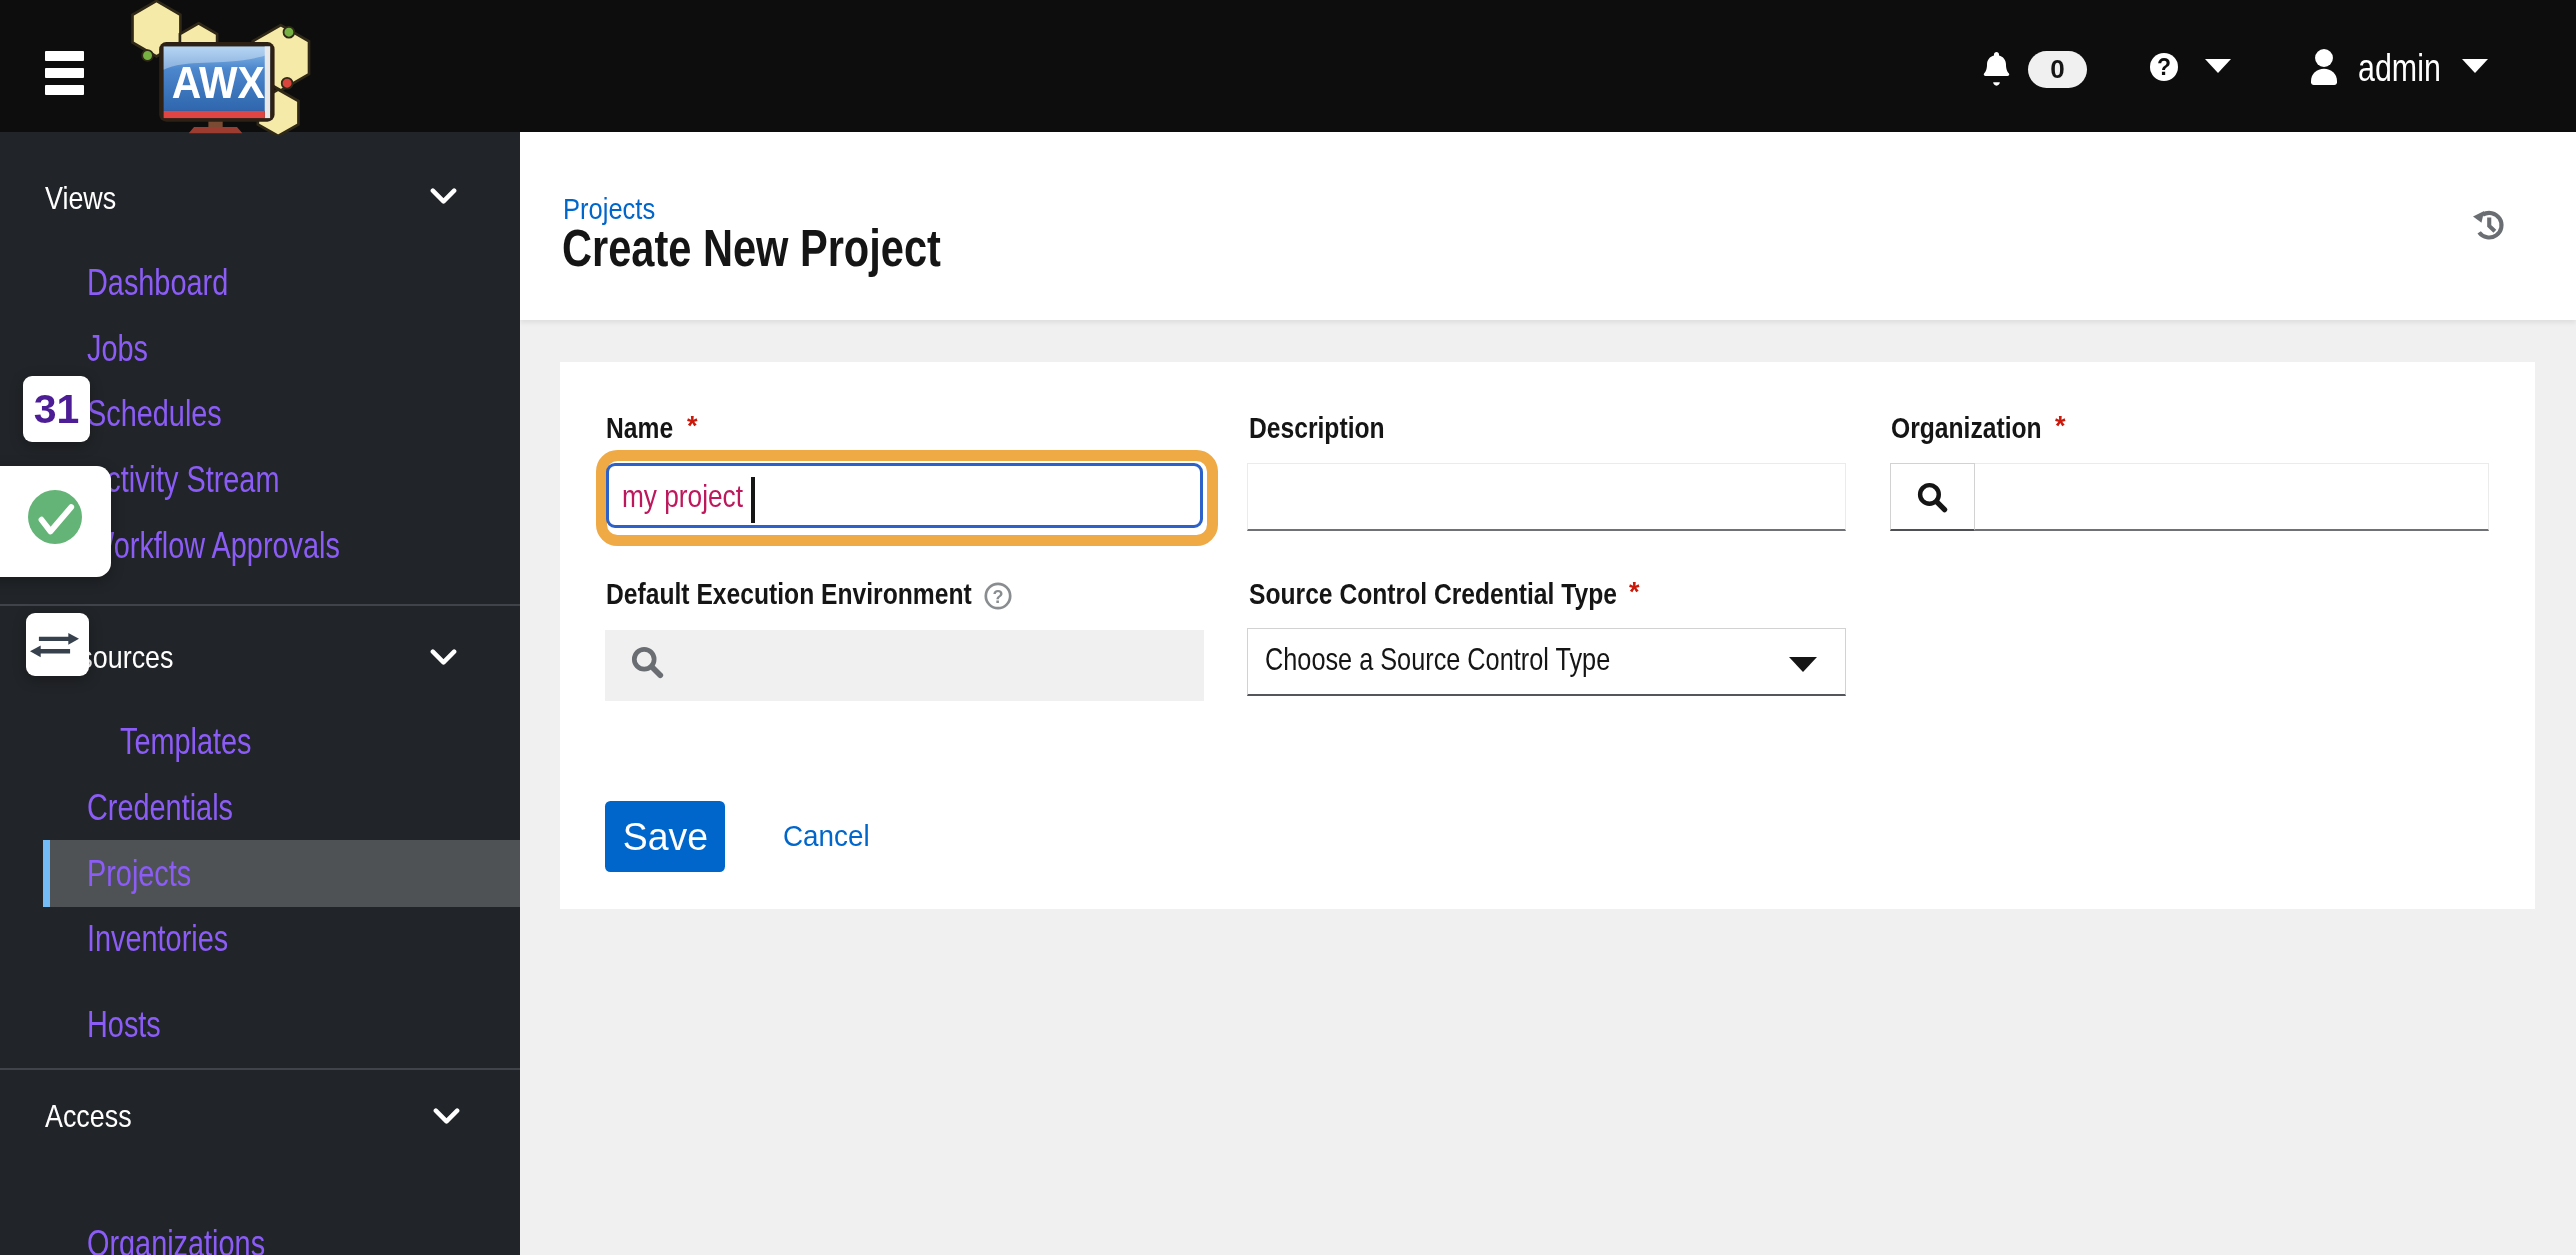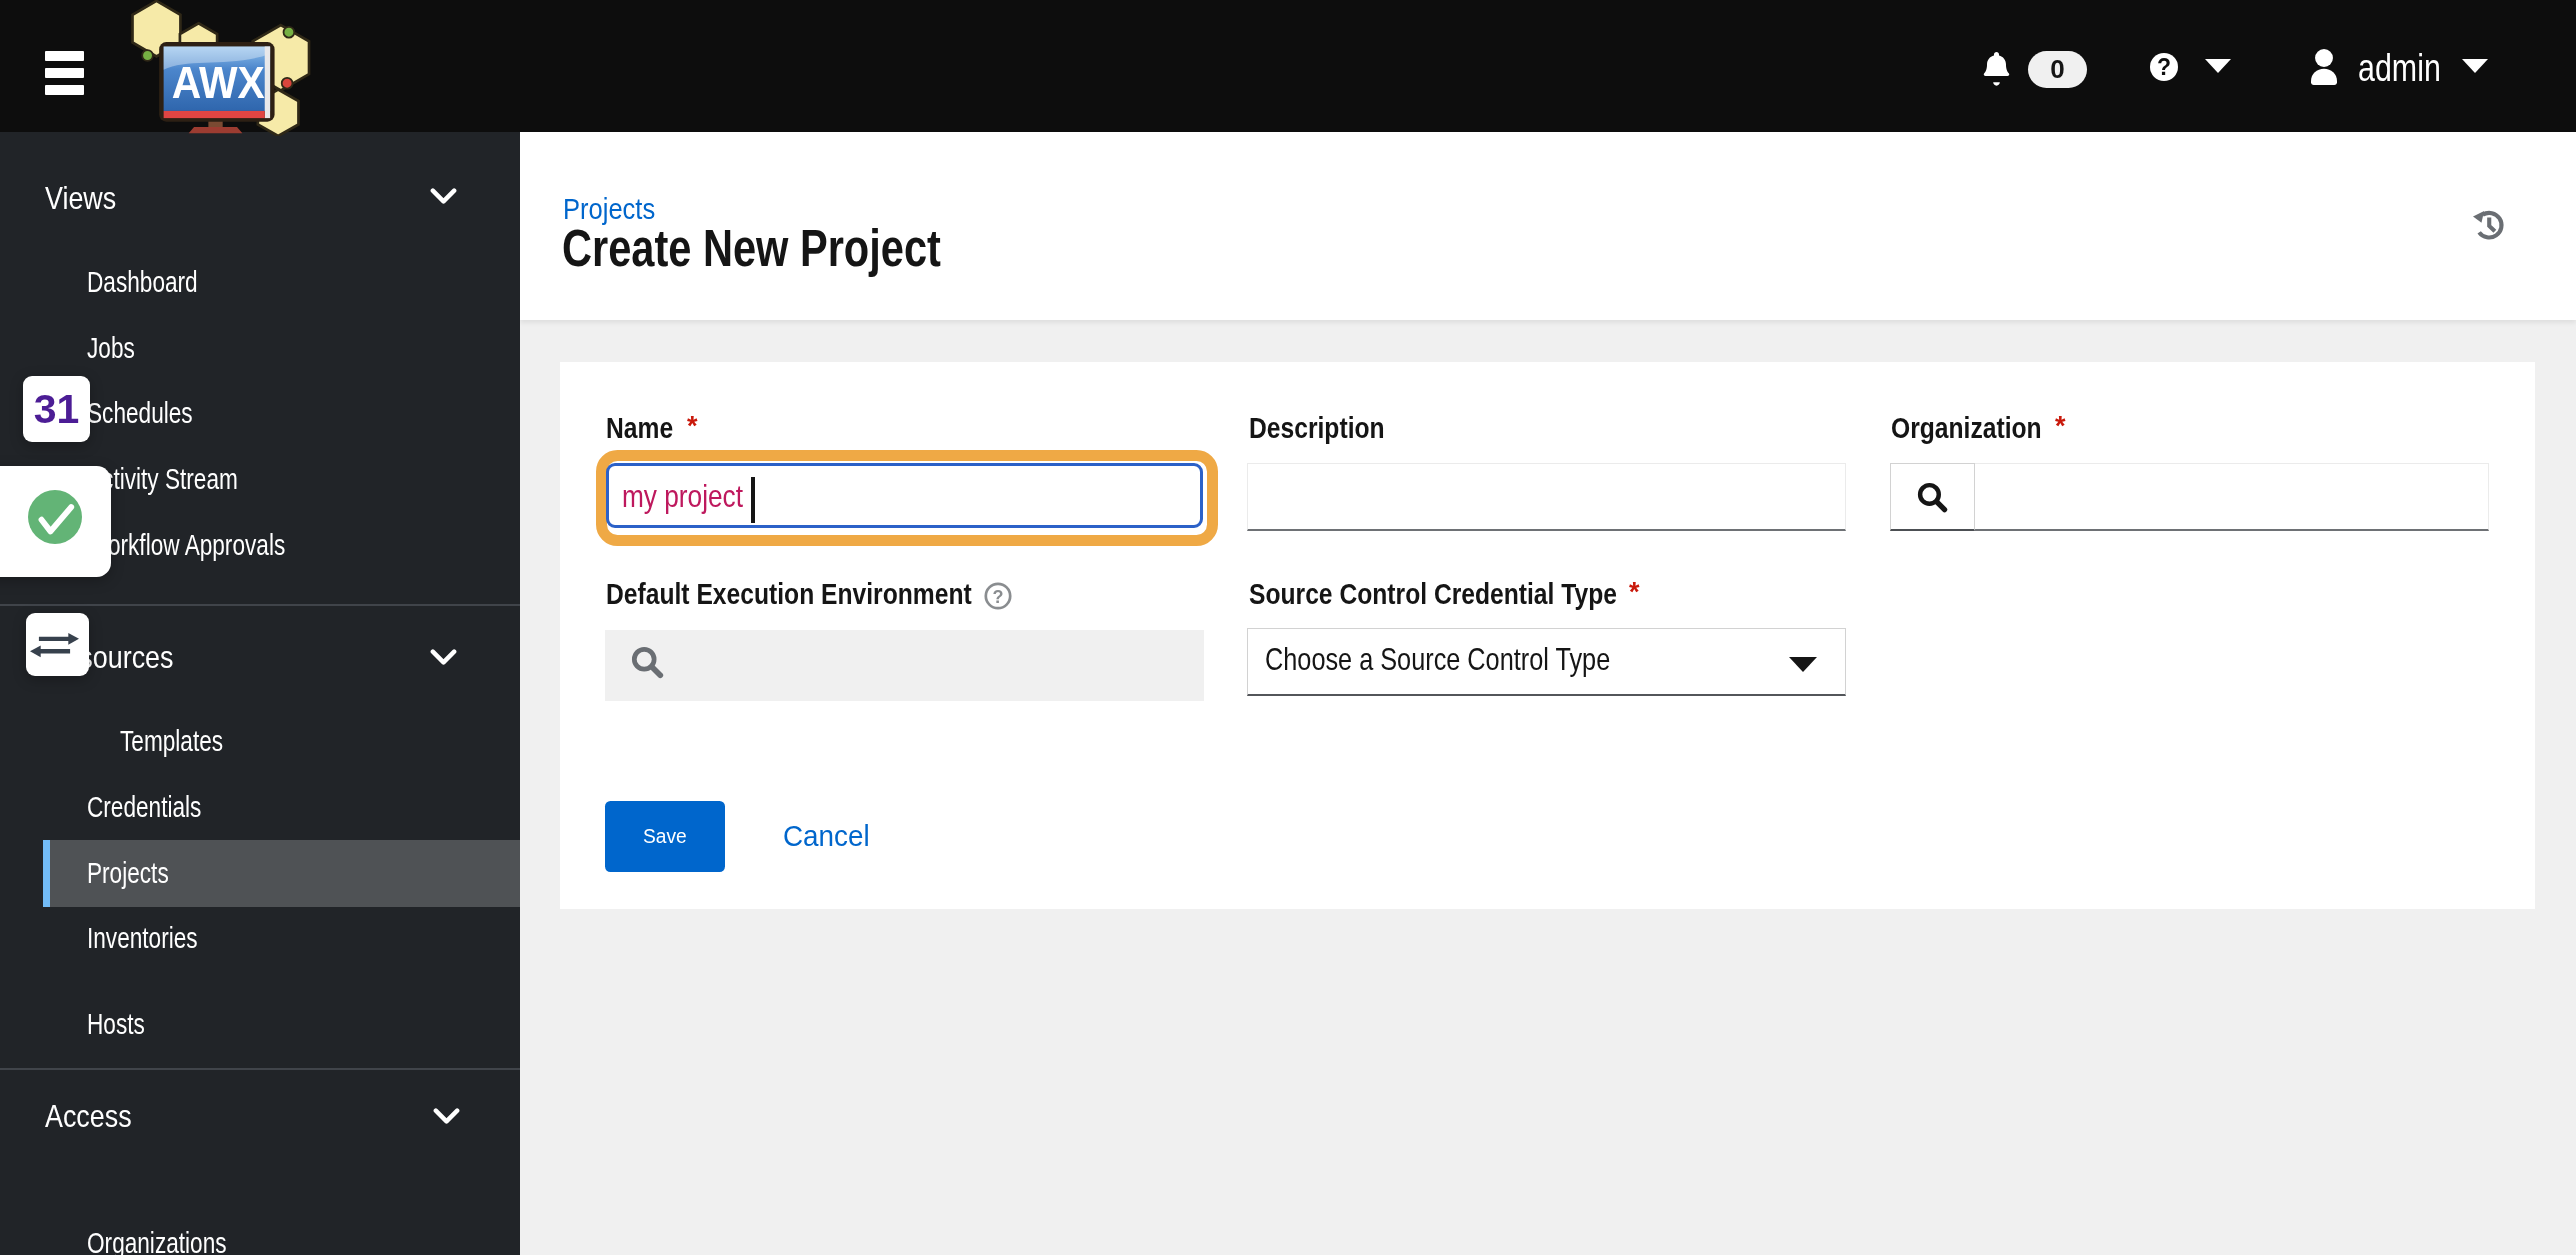--- a/index.html
+++ b/index.html
@@ -5,21 +5,21 @@
   * { margin:0; padding:0; box-sizing:border-box; }
   html,body { width:2576px; height:1256px; font-family:"Liberation Sans", sans-serif; background:#f0f0f0; overflow:hidden; }
   .sx { display:inline-block; transform-origin:0 50%; white-space:pre; }
   
   #topbar { position:absolute; left:0; top:0; width:2576px; height:132px; background:#0d0d0d; z-index:30; }
   .hbar { position:absolute; left:45px; width:39px; height:9.8px; background:#fff; border-radius:0.9px; }
   
   #sidebar { position:absolute; left:0; top:132px; width:520px; height:1123px; background:#212428; z-index:20; }
   .navsec { position:absolute; left:45px; color:#fff; font-size:32px; height:39px; line-height:39px; }
   .navsec .sx { transform:scaleX(0.84); }
-  .navitem { position:absolute; left:87px; color:#ffffff; font-size:29px; height:39px; line-height:39px; }
+  .navitem { position:absolute; left:87px; color:#8b5cf6; font-size:37px; height:39px; line-height:39px; }
   .navitem .sx { transform:scaleX(0.78); }
   .navdiv { position:absolute; left:0; width:520px; height:1.8px; background:#40444a; }
   .chev { position:absolute; }
   
   #whitehead { position:absolute; left:520px; top:132px; width:2056px; height:188px; background:#fff; z-index:5; box-shadow:0 2.7px 4.5px rgba(0,0,0,0.07); }
   #breadcrumb { position:absolute; left:563px; top:191px; height:36px; line-height:36px; font-size:29.5px; color:#0066cc; z-index:6; }
   #breadcrumb .sx { transform:scaleX(0.865); }
   #title { position:absolute; left:562px; top:222px; height:54px; line-height:54px; font-size:51px; font-weight:bold; color:#151515; z-index:6; }
   #title .sx { transform:scaleX(0.815); }
   #card { position:absolute; left:560px; top:362px; width:1975px; height:547px; background:#fff; z-index:5; }
@@ -33,21 +33,21 @@
   #cursor { position:absolute; left:751px; top:477px; width:3.6px; height:46px; background:#151515; z-index:9; }
   .pfinput { position:absolute; background:#fff; border-top:1.8px solid #ebebeb; border-left:1.8px solid #ebebeb; border-right:1.8px solid #ebebeb; border-bottom:2.7px solid #6e7175; z-index:6; }
   
   #orgbtn { position:absolute; left:1890px; top:463px; width:85px; height:68px; background:#fff; border:1.8px solid #d2d2d2; border-bottom:2.7px solid #4c4f53; z-index:7; }
   
   #eebox { position:absolute; left:605px; top:630px; width:599px; height:71px; background:#f0f0f0; z-index:6; }
   #select { position:absolute; left:1247px; top:628px; width:599px; height:68px; background:#fff; border:1.8px solid #d2d2d2; border-bottom:2.7px solid #53565a; z-index:6; line-height:61px; font-size:32px; color:#151515; padding-left:17px; }
   #select .sx { transform:scaleX(0.79); }
   #selcaret { position:absolute; left:1789px; top:657px; width:0; height:0; border-left:14.3px solid transparent; border-right:14.3px solid transparent; border-top:15px solid #151515; z-index:7; }
   
-  #save { position:absolute; left:605px; top:801px; width:120px; height:71px; background:#0066cc; border-radius:5.4px; color:#fff; font-size:20px; text-align:center; line-height:71px; z-index:7; }
+  #save { position:absolute; left:605px; top:801px; width:120px; height:71px; background:#0066cc; border-radius:5.4px; color:#fff; font-size:39px; text-align:center; line-height:71px; z-index:7; }
   #save .sx { transform:scaleX(0.96); transform-origin:50% 50%; }
   #cancel { position:absolute; left:783px; top:801px; height:71px; line-height:71px; color:#0066cc; font-size:29px; z-index:7; }
   #cancel .sx { transform:scaleX(0.96); }
   
   .ovl { position:absolute; background:#fff; z-index:40; box-shadow:0 3.6px 12.5px rgba(0,0,0,0.25); }
 </style>
 </head>
 <body>
 <div id="topbar">
   <div class="hbar" style="top:51px"></div>

